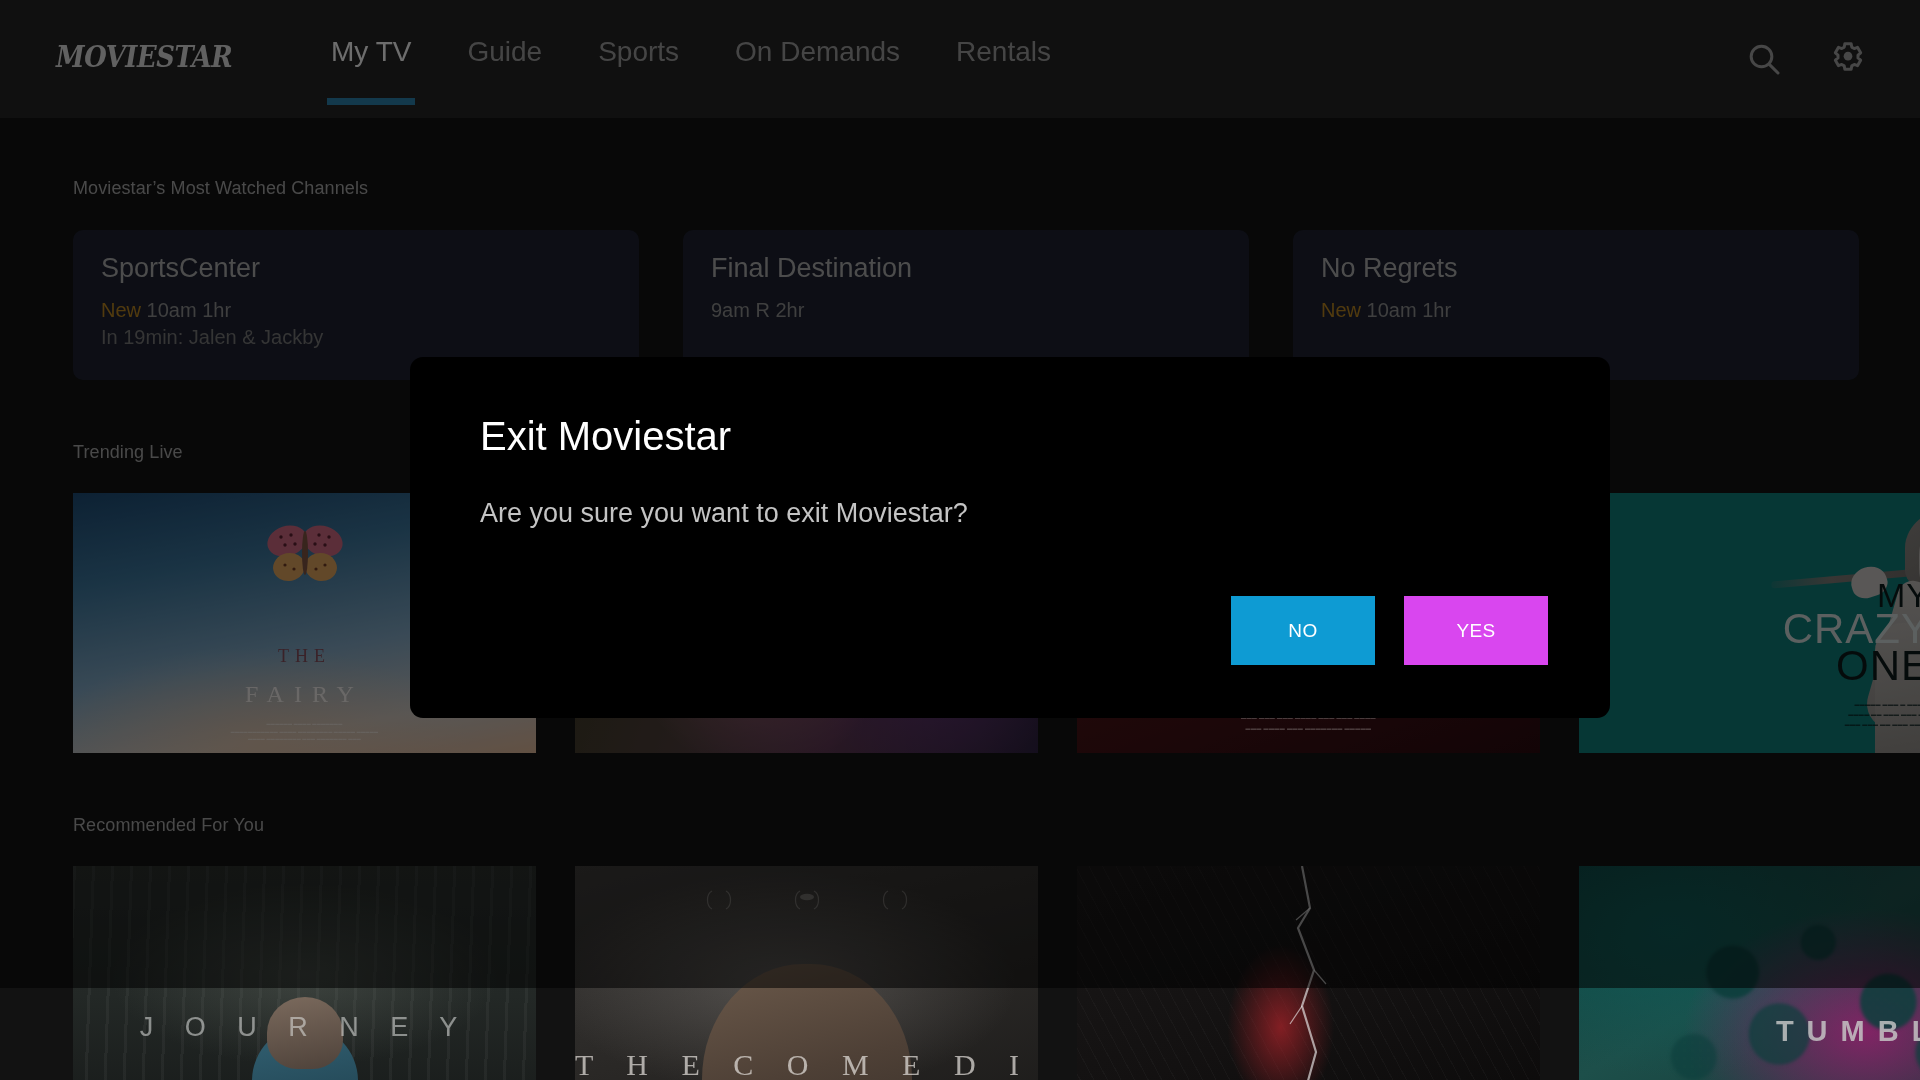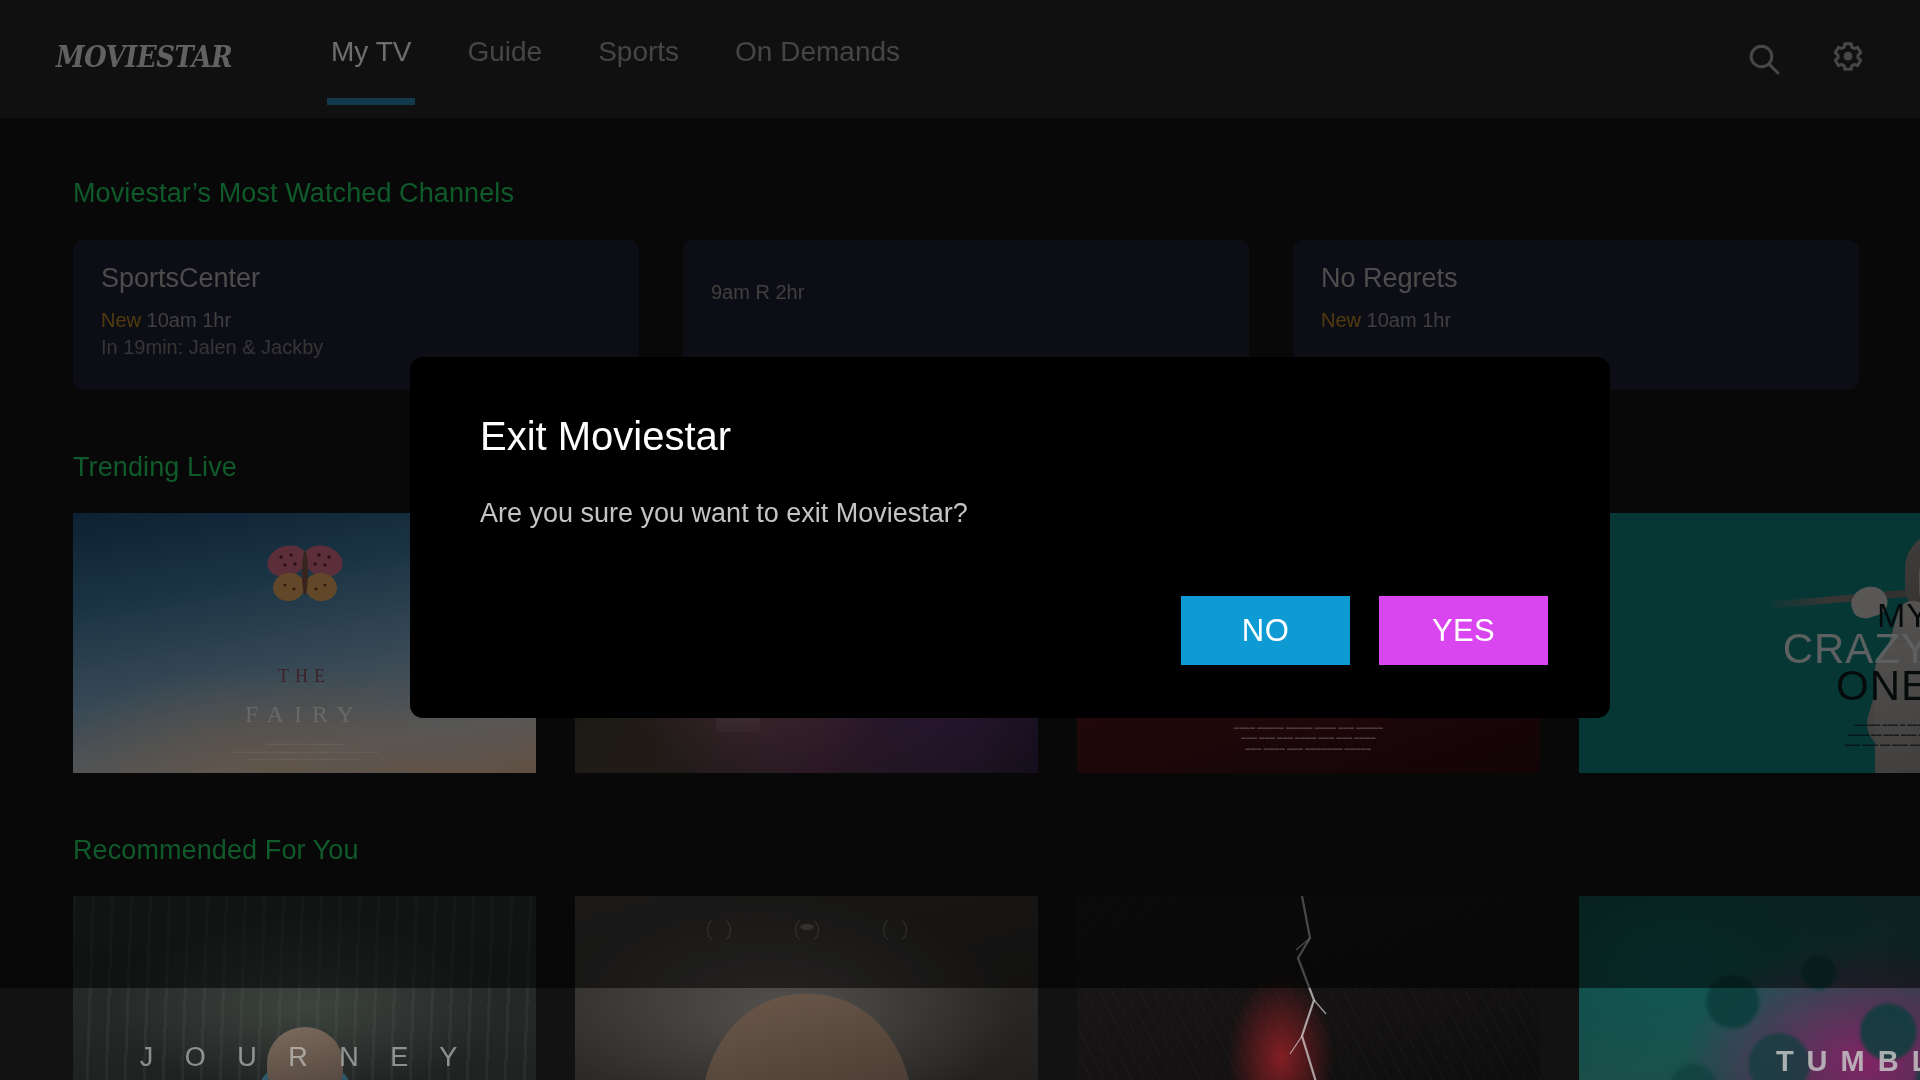--- a/index.html
+++ b/index.html
@@ -96,22 +96,22 @@
     cursor: pointer;
     display: block;
   }
 
   
   #content {
     padding: 0 0 0 73px;
   }
 
   .section-title {
-    font-size: 27px;
-    color: #22c55e;
+    font-size: 18px;
+    color: #a3a3a3;
     letter-spacing: 0.1px;
   }
 
   
   #channels-title { margin-top: 60px; }
 
   #channel-row {
     display: flex;
     gap: 44px;
     margin-top: 31px;
@@ -475,25 +475,25 @@
 
   #dialog-buttons {
     position: absolute;
     right: 62px;
     bottom: 53px;
     display: flex;
     gap: 29px;
   }
 
   .dlg-btn {
-    width: 169px;
+    width: 144px;
     height: 69px;
     border: none;
     font-family: "Liberation Sans", sans-serif;
-    font-size: 31px;
+    font-size: 19px;
     color: #ffffff;
     cursor: pointer;
     letter-spacing: 0.4px;
     display: flex;
     align-items: center;
     justify-content: center;
   }
 
   .dlg-btn.focused { background: #0e9bd3; }
   .dlg-btn.normal  { background: #d946ef; }
@@ -513,20 +513,23 @@
           <span>My TV</span>
         </div>
         <div class="nav-item">
           <span>Guide</span>
         </div>
         <div class="nav-item">
           <span>Sports</span>
         </div>
         <div class="nav-item">
           <span>On Demands</span>
+        </div>
+        <div class="nav-item">
+          <span>Rentals</span>
         </div>
       </div>
 
       <div id="header-actions">
         <svg class="hdr-icon" viewBox="0 0 24 24" fill="none" stroke="currentColor" stroke-width="1.8" stroke-linecap="round">
           <circle cx="10.5" cy="10.5" r="6.2"></circle>
           <line x1="15.2" y1="15.2" x2="20.4" y2="20.4"></line>
         </svg>
         <svg class="hdr-icon" viewBox="0 0 24 24" fill="none" stroke="currentColor" stroke-width="1.8" stroke-linejoin="round">
           <path d="M13.9 2.8l.35 2.06 1.5.87 1.95-.73 1.9 3.3-1.6 1.33v1.74l1.6 1.33-1.9 3.3-1.95-.73-1.5.87-.35 2.06h-3.8l-.35-2.06-1.5-.87-1.95.73-1.9-3.3 1.6-1.33v-1.74L4.4 8.3l1.9-3.3 1.95.73 1.5-.87.35-2.06z"></path>
@@ -544,20 +547,21 @@
         <div class="channel-card">
           <div class="channel-name">SportsCenter</div>
           <div class="channel-meta">
             <span class="badge-new">New</span>
             <span>10am 1hr</span>
           </div>
           <div class="channel-sub">In 19min: Jalen &amp; Jackby</div>
         </div>
 
         <div class="channel-card">
+          <div class="channel-name">Final Destination</div>
           <div class="channel-meta">
             <span>9am R 2hr</span>
           </div>
         </div>
 
         <div class="channel-card">
           <div class="channel-name">No Regrets</div>
           <div class="channel-meta">
             <span class="badge-new">New</span>
             <span>10am 1hr</span>

